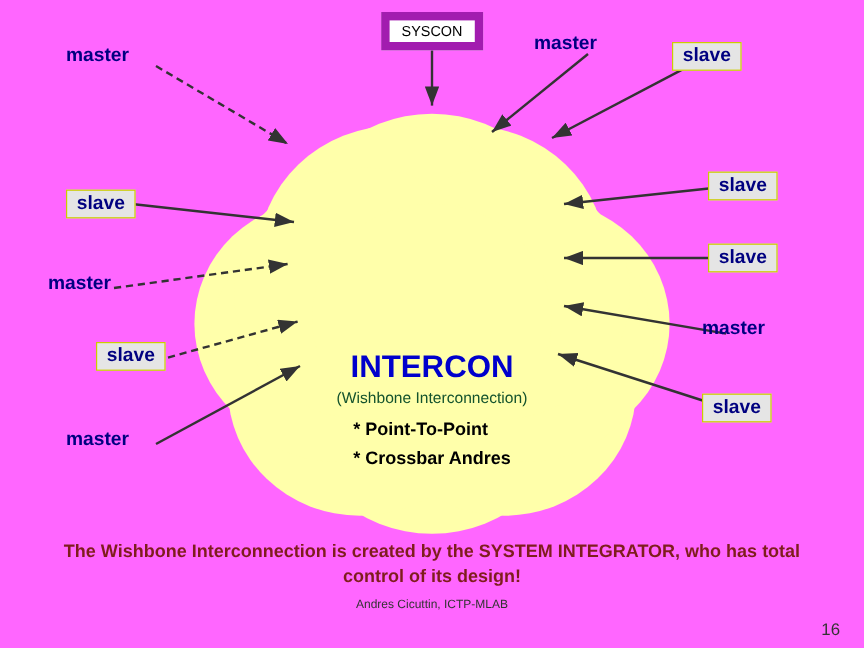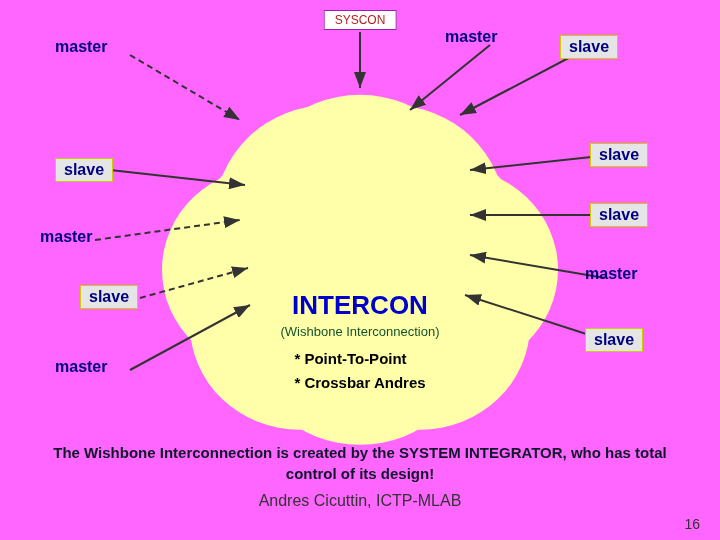--- a/index.html
+++ b/index.html
@@ -81,24 +81,24 @@
       line-height: 1.6;
     }
 
     
     .syscon-box {
       position: absolute;
       top: 10px;
       left: 50%;
       transform: translateX(-50%);
       background: white;
-      border: 1px solid #a21caf;
+      border: 7px solid #a21caf;
       padding: 2px 10px;
       font-size: 12px;
-      color: #b91c1c;
+      color: #000000;
       z-index: 20;
     }
 
     
     .node-label {
       position: absolute;
       font-size: 16px;
       font-weight: bold;
       color: #000080;
       z-index: 20;
@@ -125,27 +125,27 @@
       position: absolute;
       bottom: 30px;
       left: 0; right: 0;
       text-align: center;
       padding: 0 40px;
     }
 
     .bottom-main-text {
       font-size: 15px;
       font-weight: bold;
-      color: #0f172a;
+      color: #7f1d1d;
       line-height: 1.4;
       margin-bottom: 8px;
     }
 
     .bottom-credit {
-      font-size: 16px;
+      font-size: 10px;
       color: #333;
     }
 
     .page-number {
       position: absolute;
       bottom: 8px;
       right: 20px;
       font-size: 14px;
       color: #333;
     }

